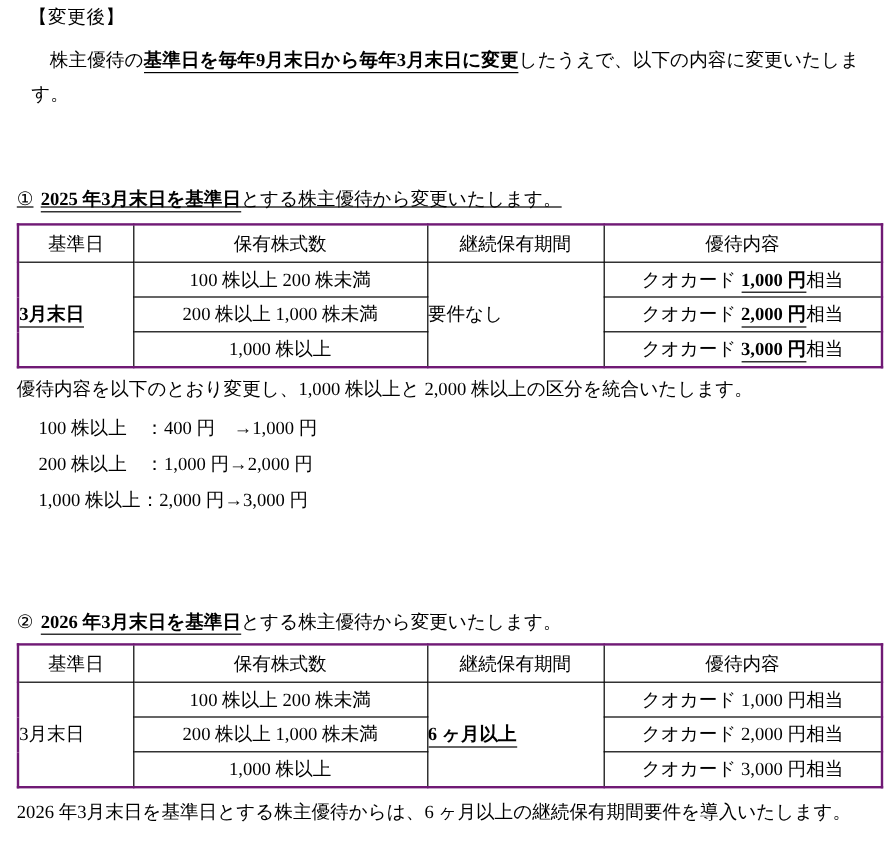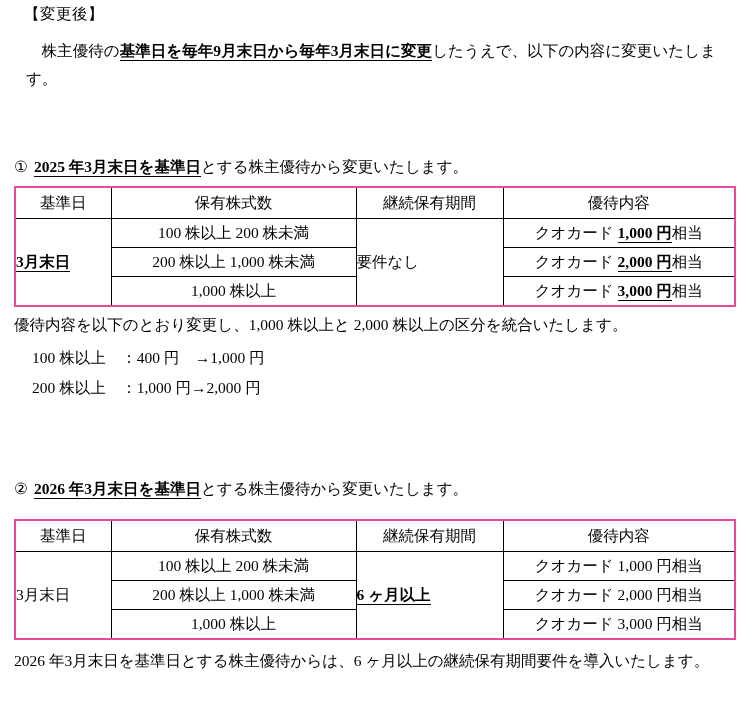--- a/index.html
+++ b/index.html
@@ -14,28 +14,28 @@
   .title { margin: 2px 0 6px 10px; letter-spacing: 0.5px; }
   .intro {
     margin: 12px; line-height: 28px; text-align: justify;
   }
   .emph {
     font-weight: 700;
     border-bottom: 1.8px solid #000;
     padding-bottom: 1px;
   }
   .sec-heading { line-height: 24px; white-space: nowrap; }
-  .sec1-heading { margin-top: 62px; margin-bottom: 7px; }
-  .sec2-heading { margin-top: 74px; margin-bottom: 18px; }
+  .sec1-heading { margin-top: 62px; margin-bottom: 7px; text-decoration: underline; }
+  .sec2-heading { margin-top: 74px; margin-bottom: 5px; }
   .sec-heading .marker { margin-right: 6px; }
   table.benefit-table {
     border-collapse: collapse;
     table-layout: fixed;
     width: 720px;
-    border: 2px solid #ec4899;
+    border: 2px solid #701a75;
   }
   table.benefit-table th, table.benefit-table td {
     border: 1.5px solid #000;
     font-weight: normal;
     padding: 0;
     overflow: hidden;
     white-space: nowrap;
   }
   table.benefit-table th { height: 30px; text-align: center; }
   table.benefit-table td { height: 28px; }
@@ -92,20 +92,21 @@
         <td class="left"><span>クオカード </span><span class="emph">3,000 円</span><span>相当</span></td>
       </tr>
     </tbody>
   </table>
 
   <div class="note">優待内容を以下のとおり変更し、1,000 株以上と 2,000 株以上の区分を統合いたします。</div>
 
   <div class="changes">
     <div class="change-line">100 株以上　：400 円　→1,000 円</div>
     <div class="change-line">200 株以上　：1,000 円→2,000 円</div>
+    <div class="change-line">1,000 株以上：2,000 円→3,000 円</div>
   </div>
 
   <div class="sec-heading sec2-heading"><span class="marker">②</span><span class="emph">2026 年3月末日を基準日</span><span>とする株主優待から変更いたします。</span></div>
 
   <table class="benefit-table">
     <colgroup>
         <col class="c1">
         <col class="c2">
         <col class="c3">
         <col class="c4">

